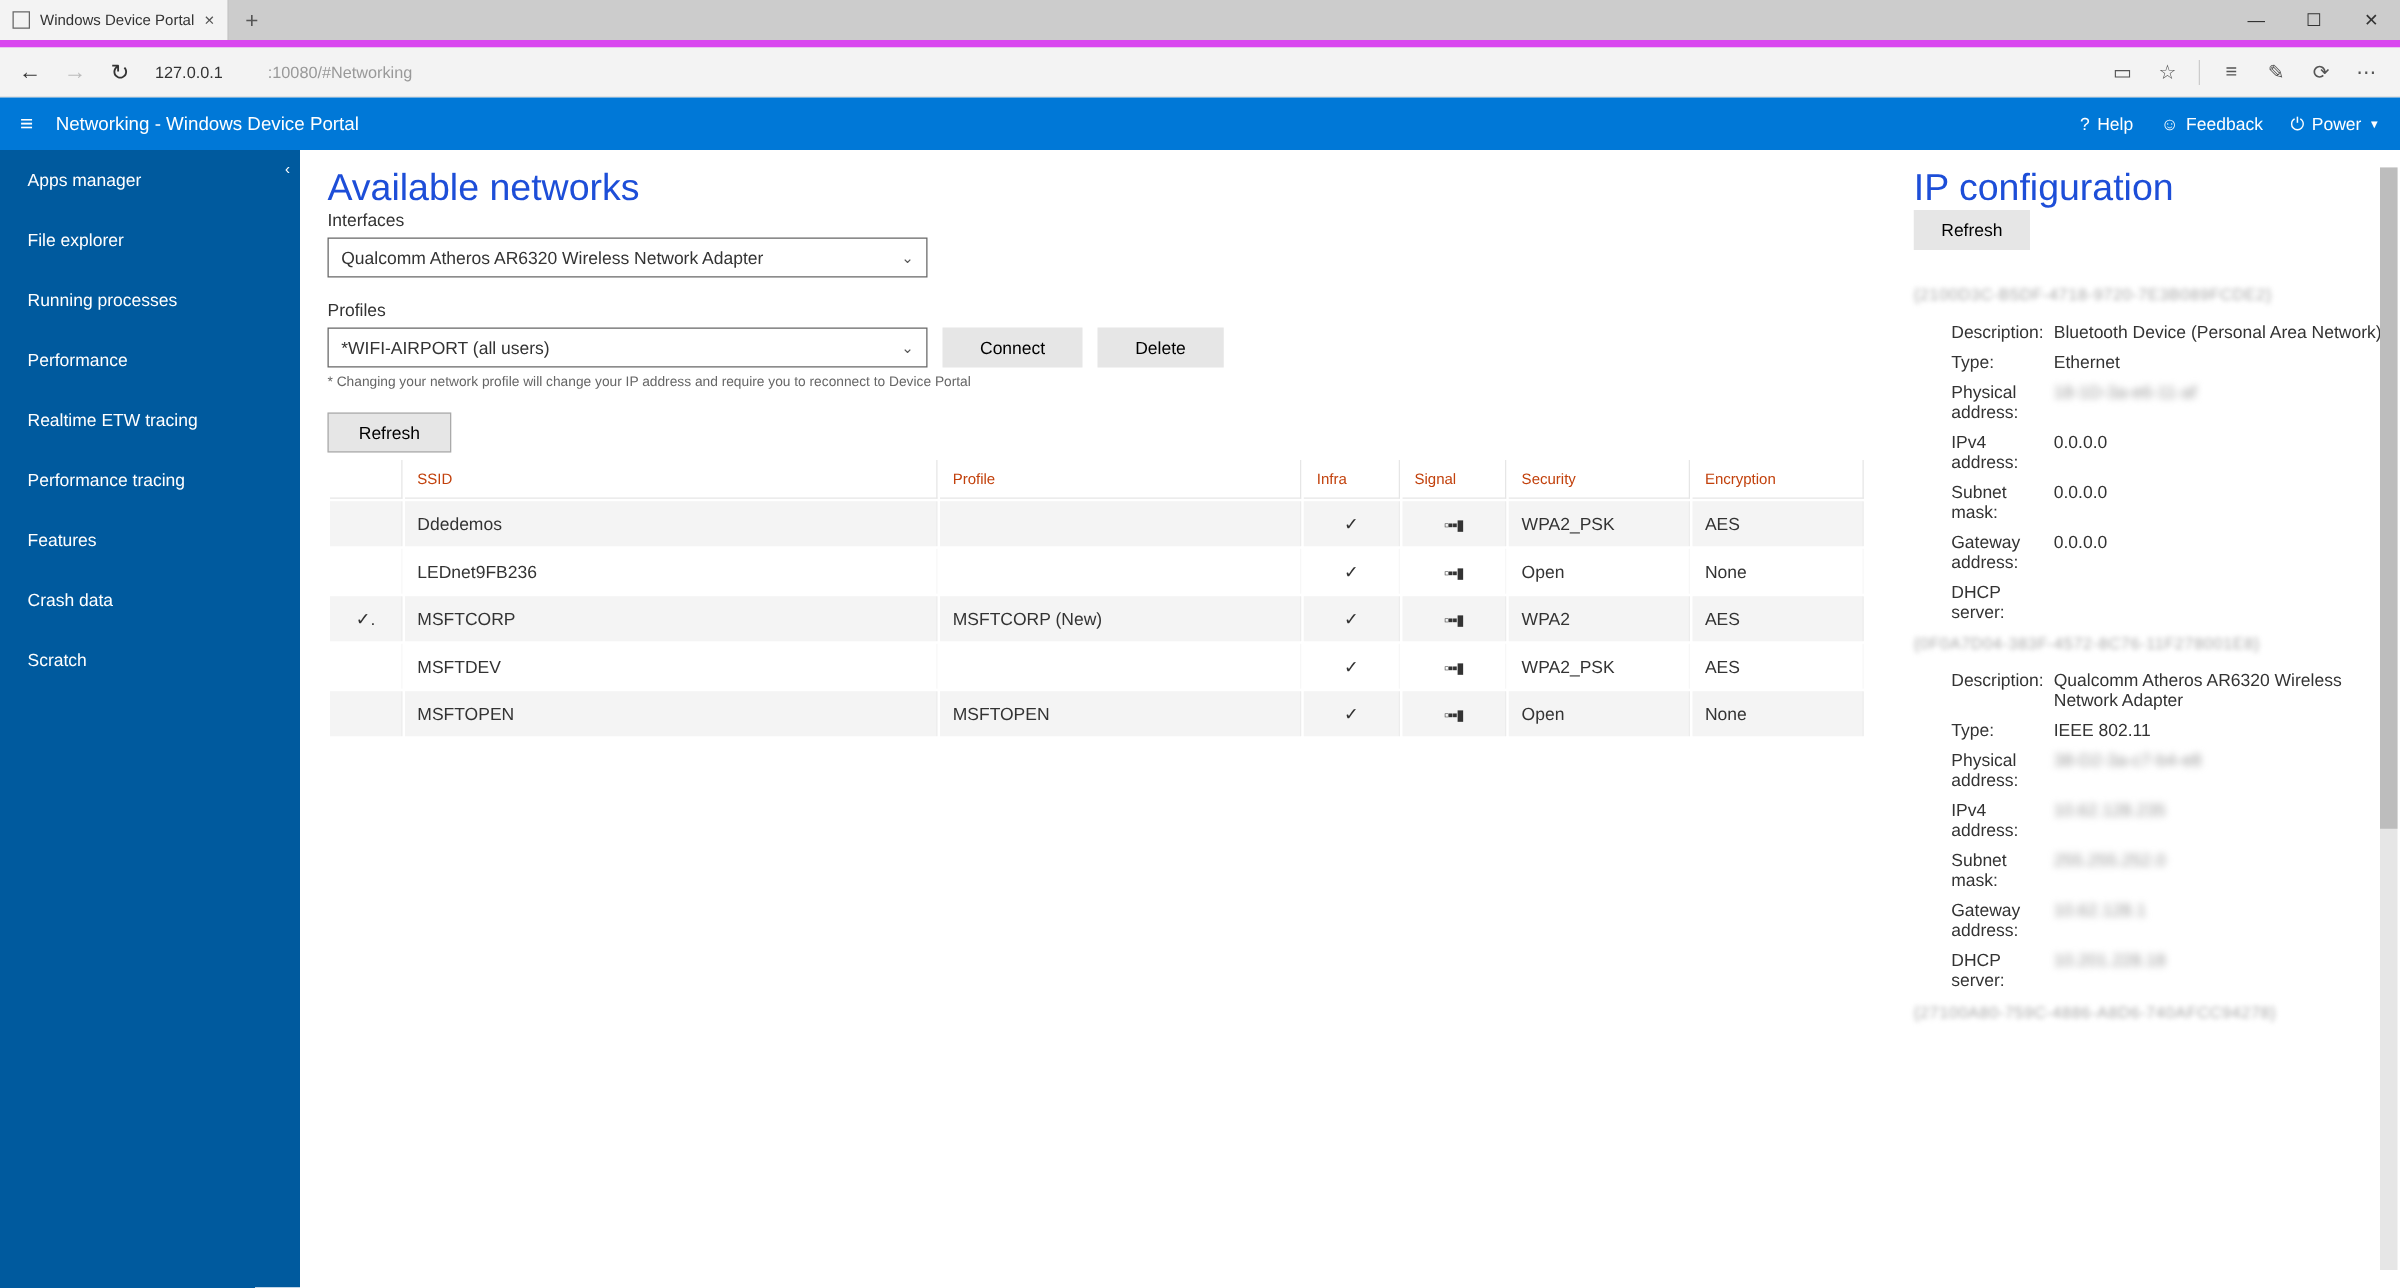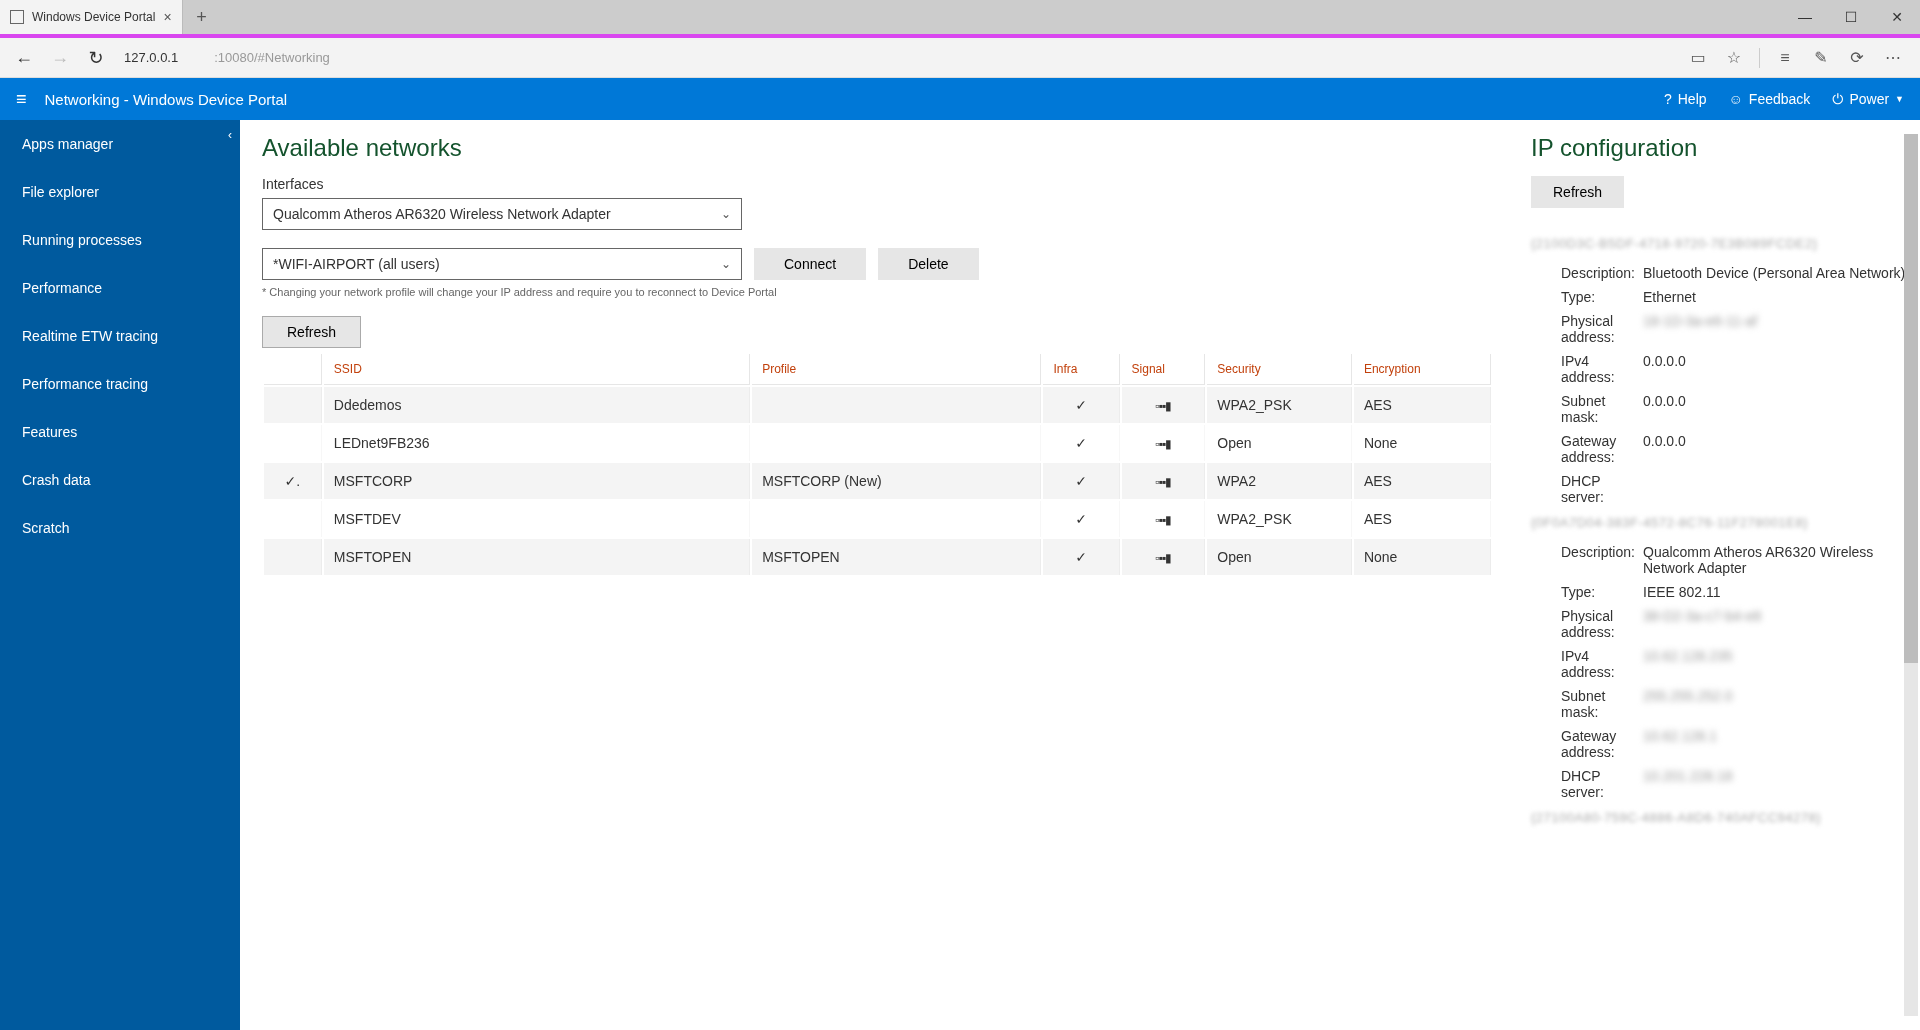--- a/index.html
+++ b/index.html
@@ -1,19 +1,19 @@
 <!DOCTYPE html>
 <html><head>
 <meta charset="utf-8">
 <style>
 * { box-sizing: border-box; margin: 0; padding: 0; }
 body { font-family: "Segoe UI", Tahoma, sans-serif; font-size: 14px; color: #333; background: #fff; overflow: hidden; }
 
 
-.browser-chrome { height: 38px; background: #cccccc; display: flex; align-items: stretch; border-bottom: 4px solid #d946ef; }
+.browser-chrome { height: 38px; background: #cccccc; display: flex; align-items: stretch; border-bottom: 6px solid #d946ef; }
 .tab { background: #f3f3f3; display: flex; align-items: center; padding: 0 10px; min-width: 180px; border-right: 1px solid #bbb; }
 .tab .tab-icon { width: 14px; height: 14px; border: 1px solid #666; margin-right: 8px; }
 .tab .tab-title { font-size: 12px; flex: 1; }
 .tab .tab-close { font-size: 14px; color: #555; margin-left: 8px; cursor: pointer; }
 .new-tab { width: 38px; display:flex; align-items:center; justify-content:center; color:#555; font-size:18px; }
 .chrome-spacer { flex: 1; }
 .chrome-btn { width: 46px; display:flex; align-items:center; justify-content:center; color:#333; font-size:14px; }
 
 .toolbar { height: 40px; background: #f3f3f3; display:flex; align-items:center; padding: 0 6px; border-bottom: 1px solid #ddd; }
 .nav-btn { width: 36px; height: 32px; display:flex; align-items:center; justify-content:center; color:#333; font-size:18px; }
@@ -33,21 +33,21 @@
 .layout { display:flex; height: calc(100vh - 38px - 40px - 42px); position:relative; }
 .sidebar { width: 240px; background: #005a9e; color:#fff; display:flex; flex-direction:column; position:relative; }
 .sidebar-collapse { position:absolute; top:8px; right:8px; font-size:12px; cursor:pointer; }
 .side-item { padding: 16px 22px; font-size: 14px; cursor:pointer; }
 .side-item.active { background: #004578; }
 
 .main { flex:1; display:flex; overflow:hidden; }
 .left-pane { flex:1; padding: 14px 22px; overflow:auto; min-width:0; }
 .right-pane { width: 405px; padding: 14px 10px 14px 16px; overflow:auto; position:relative; border-left: none; }
 
-h2.section-title { font-size: 24px; font-weight: 300; margin-bottom: 14px; color:#14532d; }
+h2.section-title { font-size: 30px; font-weight: 300; color:#1d4ed8; }
 .field-label { font-size: 14px; margin-bottom: 6px; display:block; color:#333; }
 .select-wrap { display:flex; align-items:center; gap:12px; margin-bottom: 18px; }
 .fake-select { border: 1px solid #666; width: 480px; height: 32px; display:flex; align-items:center; justify-content:space-between; padding: 0 10px; font-size:14px; background:#fff; cursor:pointer; }
 .fake-select .chev { color:#555; font-size:12px; }
 .btn { background:#e6e6e6; border:none; height:32px; padding: 0 30px; font-size:14px; cursor:pointer; }
 .btn.small { padding: 0 22px; }
 .hint { font-size: 11px; color:#666; margin-top:-12px; margin-bottom:18px; display:block; }
 
 .refresh-btn { background:#e6e6e6; border:1px solid #aaa; height:32px; padding:0 24px; font-size:14px; cursor:pointer; margin-bottom:4px; }
 
@@ -156,20 +156,21 @@
       <h2 class="section-title">Available networks</h2>
 
       <span class="field-label">Interfaces</span>
       <div class="select-wrap">
         <div class="fake-select">
           <span>Qualcomm Atheros AR6320 Wireless Network Adapter</span>
           <span class="chev">⌄</span>
         </div>
       </div>
 
+      <span class="field-label">Profiles</span>
       <div class="select-wrap">
         <div class="fake-select">
           <span>*WIFI-AIRPORT (all users)</span>
           <span class="chev">⌄</span>
         </div>
         <button class="btn">Connect</button>
         <button class="btn">Delete</button>
       </div>
       <span class="hint">* Changing your network profile will change your IP address and require you to reconnect to Device Portal</span>
 

